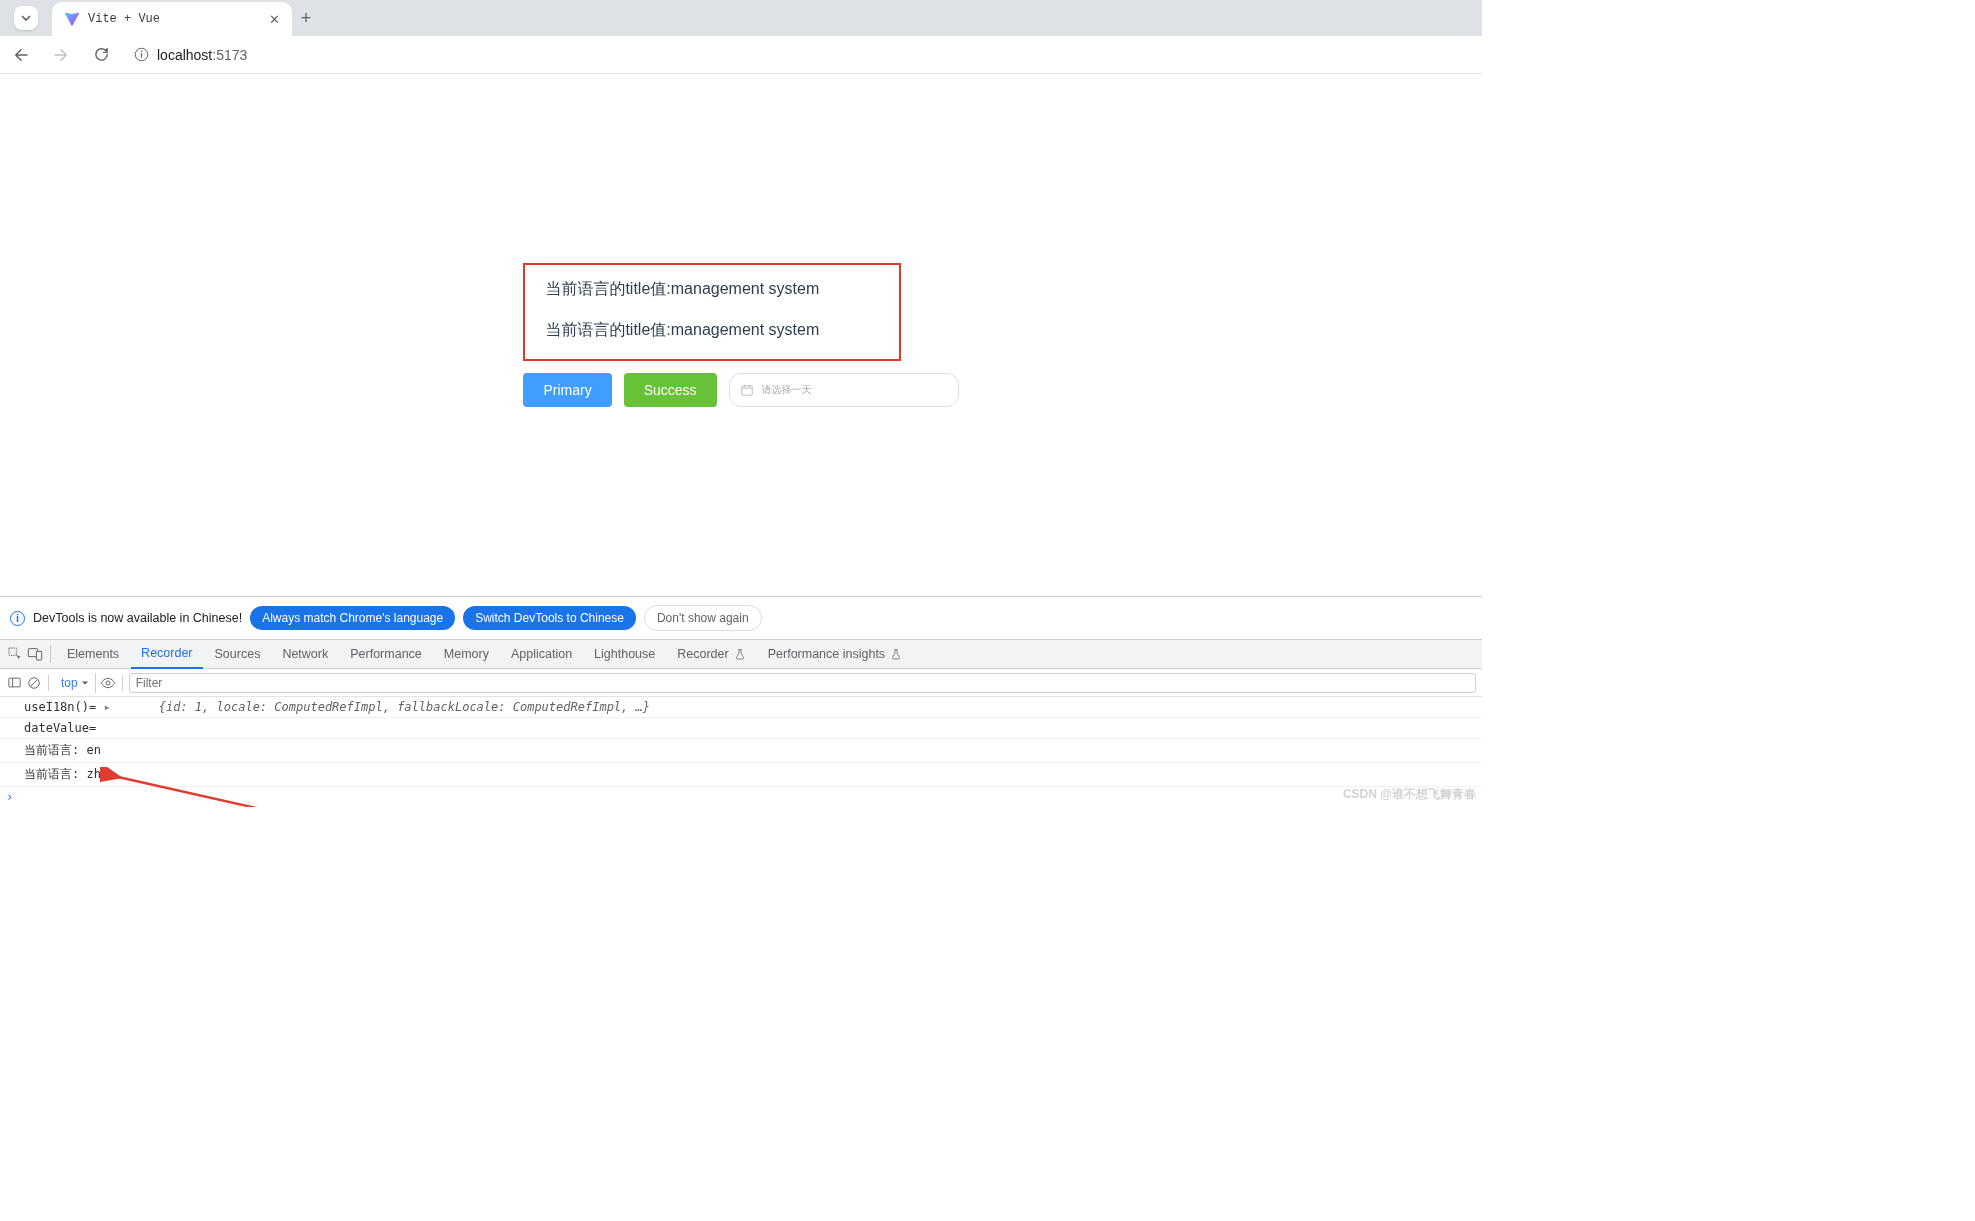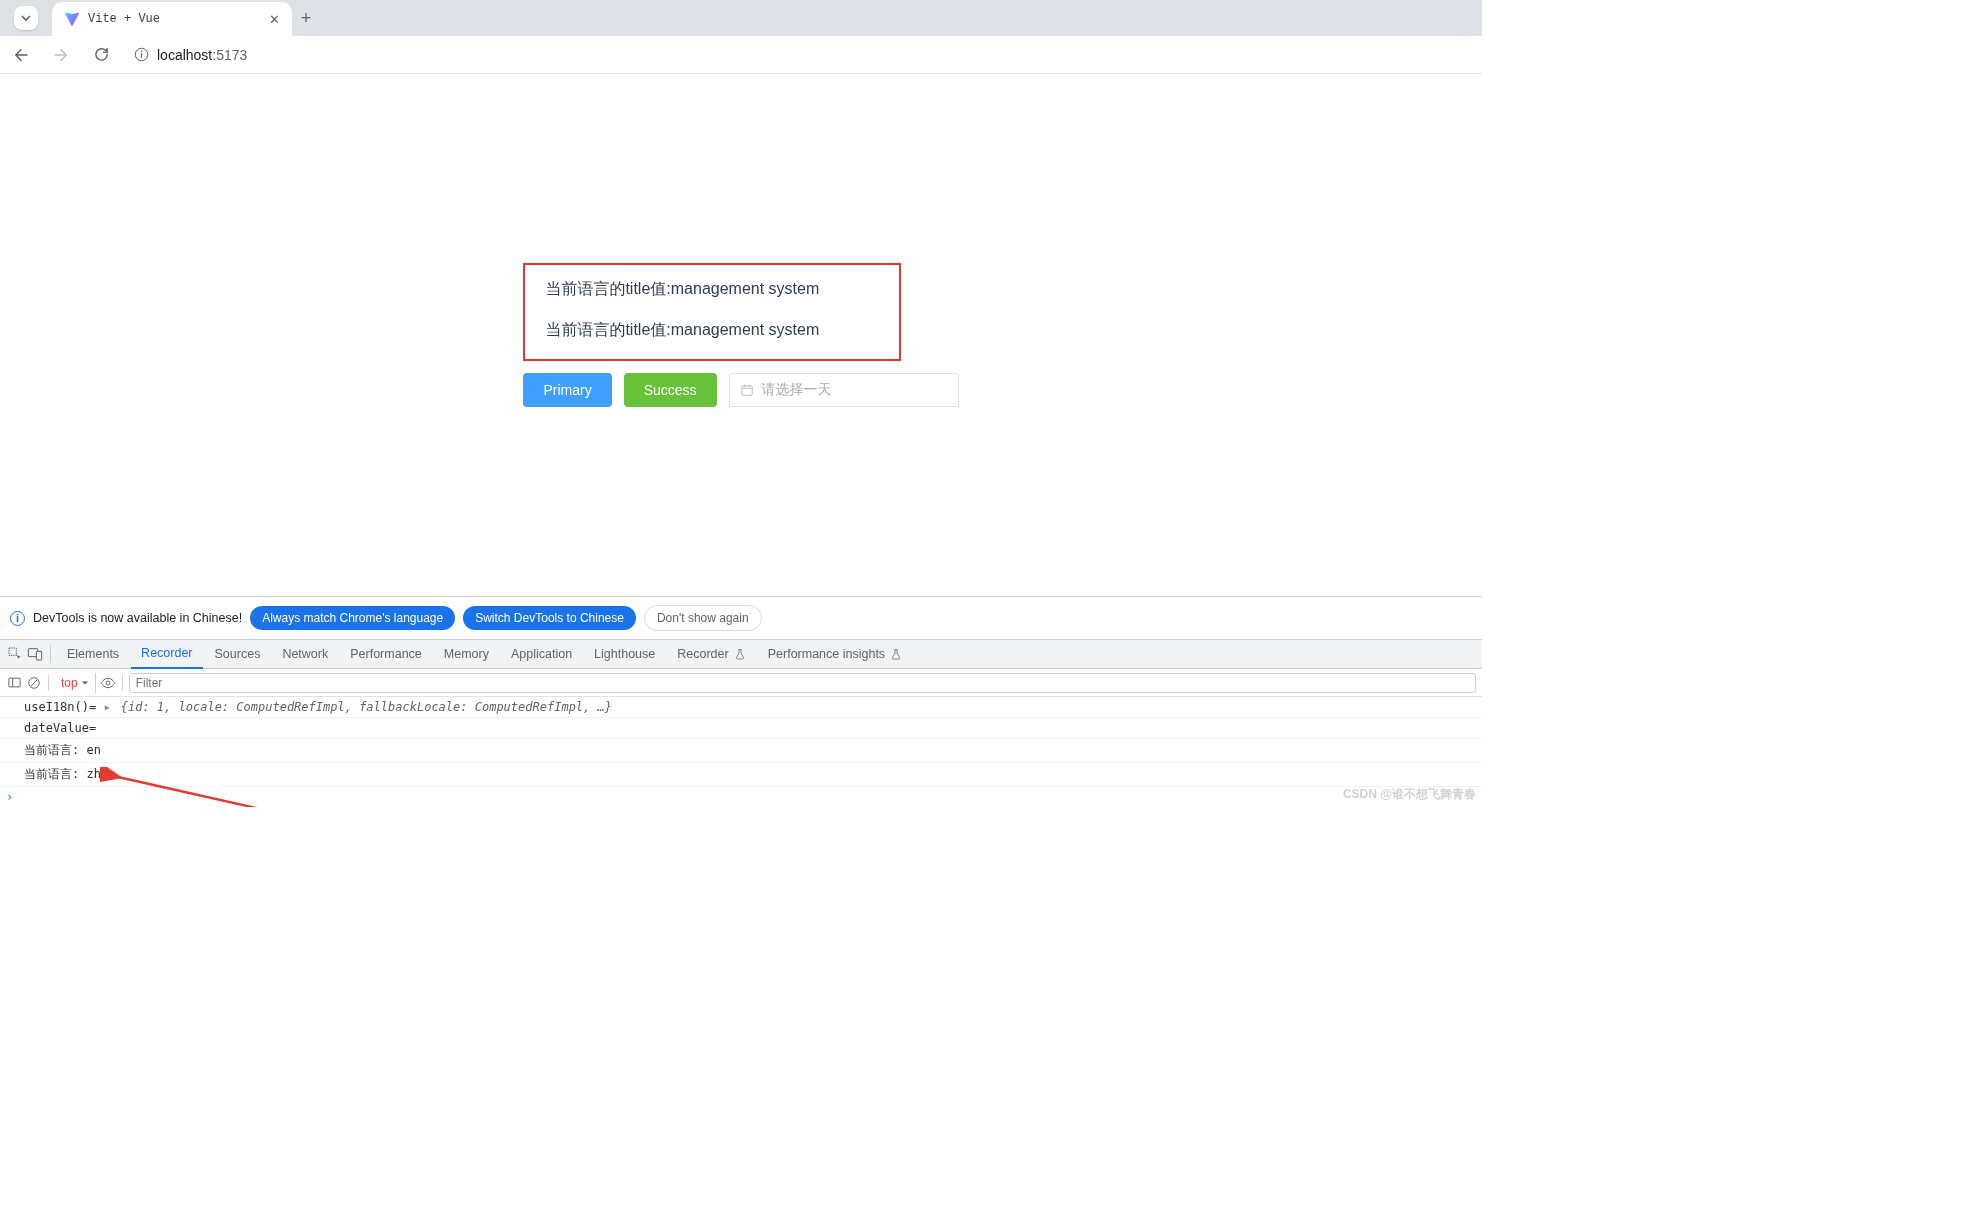--- a/index.html
+++ b/index.html
@@ -25,49 +25,49 @@
 
 .page { height: 522px; display: flex; align-items: center; justify-content: center; background: #fff; }
 .page-inner { position: relative; }
 .red-box { border: 2px solid #dd3b32; padding: 14px 20px 18px 20px; width: 378px; }
 .title-line { font-size: 16px; color: #2c3e50; }
 .title-line.first { margin-bottom: 20px; }
 .ctrl-row { display: flex; gap: 12px; margin-top: 12px; }
 .btn { border: none; border-radius: 4px; padding: 0 20px; height: 34px; font-size: 14px; color: #fff; cursor: pointer; }
 .btn-primary { background: #409eff; }
 .btn-success { background: #67c23a; }
-.date-input { height: 34px; border: 1px solid #dcdfe6; border-radius: 2px; background: #fff; display: flex; align-items: center; padding: 0 10px; gap: 8px; color: #a8abb2; width: 230px; font-size: 14px; }
+.date-input { height: 34px; border: 1px solid #dcdfe6; border-radius: 12px; background: #fff; display: flex; align-items: center; padding: 0 10px; gap: 8px; color: #a8abb2; width: 230px; font-size: 10px; }
 .date-input .cal-icon { width: 14px; height: 14px; fill: none; stroke: #a8abb2; stroke-width: 1.3; }
 
 
 .notice { display: flex; align-items: center; gap: 8px; padding: 8px 10px; border-top: 1px solid #cdd0d4; background: #fff; }
 .info-icon { width: 15px; height: 15px; border: 1.5px solid #1a73e8; border-radius: 50%; color: #1a73e8; font-size: 11px; font-weight: bold; display: flex; align-items: center; justify-content: center; }
 .notice-text { font-size: 12.5px; color: #202124; }
 .pill { border-radius: 14px; padding: 5px 12px; font-size: 12px; cursor: pointer; white-space: nowrap; }
 .pill-blue { background: #1a73e8; color: #fff; }
 .pill-outline { background: #fff; color: #5f6368; border: 1px solid #dadce0; }
 
 
 .dt-tabs { display: flex; align-items: center; background: #f1f3f4; border-top: 1px solid #cdd0d4; border-bottom: 1px solid #cdd0d4; padding: 0 6px; height: 30px; gap: 2px; }
 .dt-rect { width: 18px; height: 18px; display: flex; align-items: center; justify-content: center; }
 .dt-tab { padding: 0 10px; font-size: 12.5px; color: #5f6368; height: 30px; display: flex; align-items: center; cursor: pointer; gap: 5px; }
 .dt-tab.active { color: #1a73e8; border-bottom: 2px solid #1a73e8; }
 
 
 .con-toolbar { display: flex; align-items: center; gap: 4px; padding: 3px 6px; border-bottom: 1px solid #e1e3e6; height: 28px; }
-.con-ctx { display: flex; align-items: center; gap: 3px; font-size: 12px; color: #ef4444; padding: 0 6px; border-right: 1px solid #d0d0d0; height: 20px; }
+.con-ctx { display: flex; align-items: center; gap: 3px; font-size: 12px; color: #3b82f6; padding: 0 6px; border-right: 1px solid #d0d0d0; height: 20px; }
 .con-filter { flex: 1; border: 1px solid #d0d0d0; border-radius: 3px; height: 20px; padding: 0 6px; font-size: 12px; background: #fff; color: #888; }
 .eye-icon, .ban-icon, .side-icon, .con-side { width: 16px; height: 16px; display:flex; align-items:center; justify-content:center; }
 
 
 .con-out { font-family: Consolas, Menlo, monospace; font-size: 12px; }
 .con-row { display: flex; padding: 3px 8px; border-bottom: 1px solid #f1f1f1; gap: 2px; }
 .con-gutter { width: 14px; }
 .con-text { color: #303030; white-space: pre; }
-.obj-preview { font-style: italic; color: #5f6368; }
+.obj-preview { font-style: italic; color: #5f6368; margin-left: 38px; }
 .expand-tri { color: #888; width: 10px; display:inline-block; }
 .prompt-row { display:flex; align-items:center; padding: 3px 6px; color: #1a73e8; font-family: monospace; }
 
 
 .arrow-svg { position: absolute; left: 100px; bottom: -50px; pointer-events: none; z-index: 5; }
 .watermark { position: absolute; right: 6px; bottom: 4px; font-size: 12px; color: #d3d3d3; font-weight: bold; }
 
 .relwrap { position: relative; }
 </style>
 </head>

